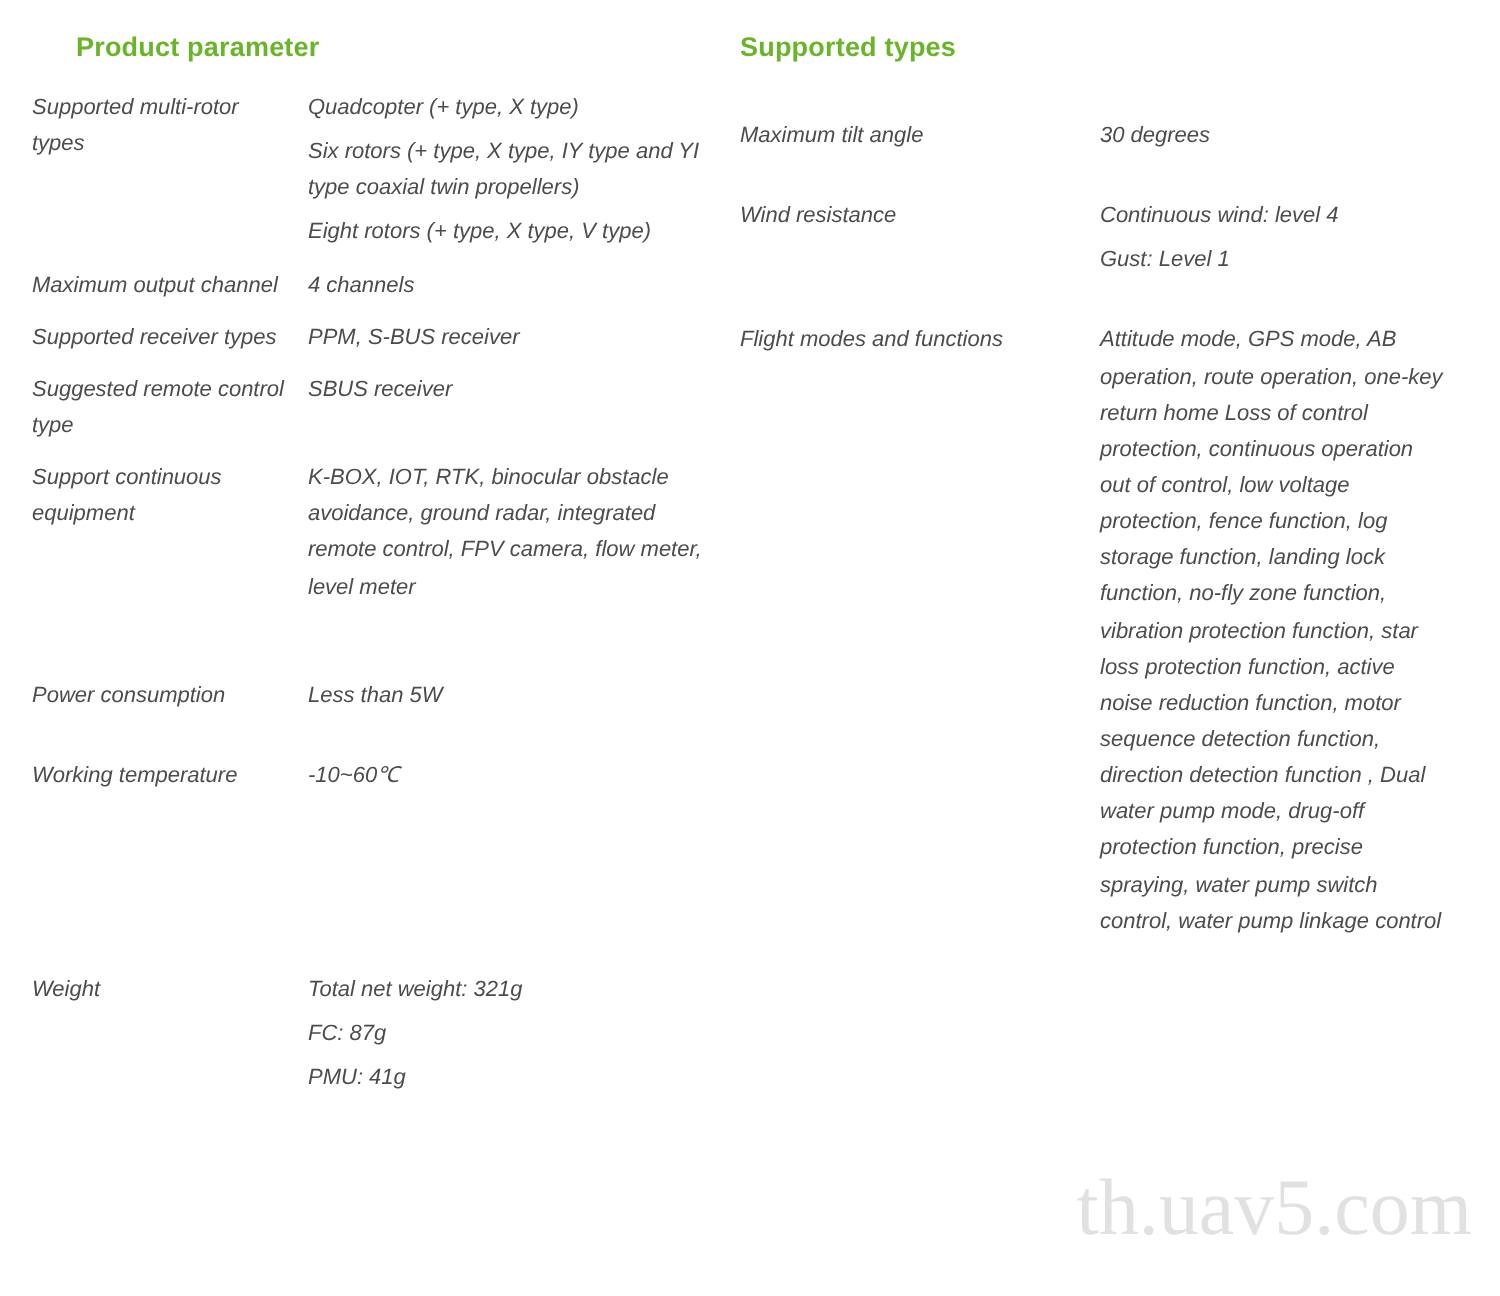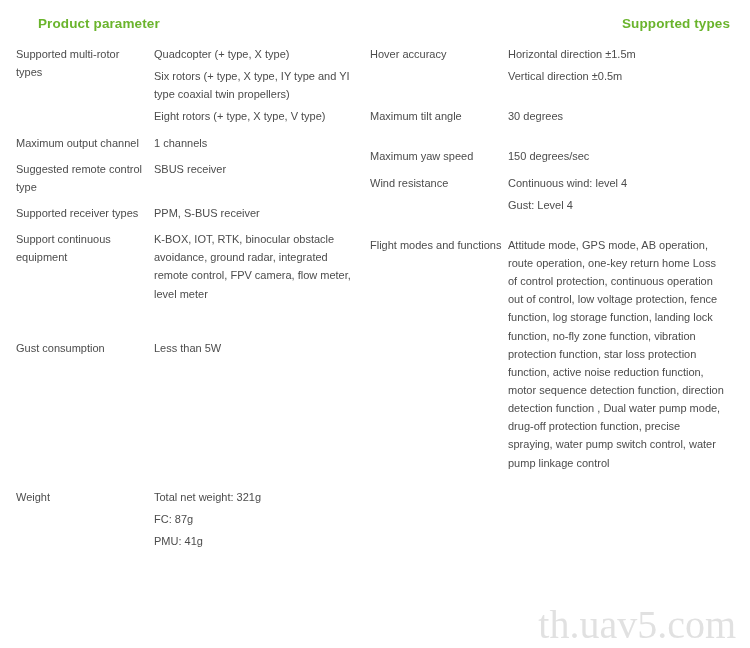--- a/index.html
+++ b/index.html
@@ -38,33 +38,33 @@
   }
   .section-title {
     color: #6ab42c;
     font-size: 13.5px;
     font-weight: bold;
     margin: 6px 0 10px 22px;
     letter-spacing: 0.1px;
   }
   .section-title.right {
     margin-left: 0;
-    text-align: right;
   }
   table.spec {
     border-collapse: collapse;
     width: 100%;
     table-layout: fixed;
   }
   table.spec td {
     vertical-align: top;
     padding: 4px 6px 4px 0;
     line-height: 1.65;
     font-size: 11px;
     color: #4c4c4c;
+    font-style: italic;
   }
   td.label {
     width: 132px;
     padding-left: 22px;
     color: #4c4c4c;
   }
   td.label.r {
     width: 132px;
     padding-left: 0;
   }
@@ -83,21 +83,21 @@
   }
   .hw-wrap {
     margin-top: 8px;
   }
   .hw-table td.label {
     width: 132px;
   }
   .watermark {
     position: absolute;
     right: 14px;
-    bottom: 0;
+    bottom: 21px;
     font-size: 40px;
     color: #d8d8d8;
     font-family: "Liberation Serif", serif;
     letter-spacing: 0px;
     opacity: 0.75;
     user-select: none;
     white-space: nowrap;
   }
 </style>
 </head>
@@ -115,107 +115,100 @@
             <td class="label">Supported multi-rotor types</td>
             <td class="value">
               <div>Quadcopter (+ type, X type)</div>
               <div>Six rotors (+ type, X type, IY type and YI type coaxial twin propellers)</div>
               <div>Eight rotors (+ type, X type, V type)</div>
             </td>
           </tr>
           <tr>
             <td class="label">Maximum output channel</td>
             <td class="value">
-              <div>1 channels</div>
+              <div>4 channels</div>
+            </td>
+          </tr>
+          <tr>
+            <td class="label">Supported receiver types</td>
+            <td class="value">
+              <div>PPM, S-BUS receiver</div>
             </td>
           </tr>
           <tr>
             <td class="label">Suggested remote control type</td>
             <td class="value">
               <div>SBUS receiver</div>
             </td>
           </tr>
           <tr>
-            <td class="label">Supported receiver types</td>
-            <td class="value">
-              <div>PPM, S-BUS receiver</div>
-            </td>
-          </tr>
-          <tr>
             <td class="label">Support continuous equipment</td>
             <td class="value">
               <div>K-BOX, IOT, RTK, binocular obstacle avoidance, ground radar, integrated remote control, FPV camera, flow meter, level meter</div>
             </td>
           </tr>
           <tr class="gap-row">
               <td></td>
               <td></td>
             </tr>
           <tr class="gap-row">
               <td></td>
               <td></td>
             </tr>
           <tr>
-            <td class="label">Gust consumption</td>
+            <td class="label">Power consumption</td>
             <td class="value">
               <div>Less than 5W</div>
             </td>
           </tr>
           <tr class="gap-row">
               <td></td>
               <td></td>
             </tr>
+          <tr>
+            <td class="label">Working temperature</td>
+            <td class="value">
+              <div>-10~60℃</div>
+            </td>
+          </tr>
           <tr class="gap-row">
               <td></td>
               <td></td>
             </tr>
           <tr class="gap-row">
               <td></td>
               <td></td>
             </tr>
         </tbody>
       </table>
     </div>
 
     <div class="col-right">
       <div class="section-title right">Supported types</div>
       <table class="spec">
         <tbody>
-          <tr>
-            <td class="label r">Hover accuracy</td>
-            <td class="value">
-              <div>Horizontal direction ±1.5m</div>
-              <div>Vertical direction ±0.5m</div>
-            </td>
-          </tr>
           <tr class="gap-row">
               <td></td>
               <td></td>
             </tr>
           <tr>
             <td class="label r">Maximum tilt angle</td>
             <td class="value">
               <div>30 degrees</div>
             </td>
           </tr>
           <tr class="gap-row">
               <td></td>
               <td></td>
             </tr>
           <tr>
-            <td class="label r">Maximum yaw speed</td>
-            <td class="value">
-              <div>150 degrees/sec</div>
-            </td>
-          </tr>
-          <tr>
             <td class="label r">Wind resistance</td>
             <td class="value">
               <div>Continuous wind: level 4</div>
-              <div>Gust: Level 4</div>
+              <div>Gust: Level 1</div>
             </td>
           </tr>
           <tr class="gap-row">
               <td></td>
               <td></td>
             </tr>
           <tr>
             <td class="label r">Flight modes and functions</td>
             <td class="value">
               <div>Attitude mode, GPS mode, AB operation, route operation, one-key return home Loss of control protection, continuous operation out of control, low voltage protection, fence function, log storage function, landing lock function, no-fly zone function, vibration protection function, star loss protection function, active noise reduction function, motor sequence detection function, direction detection function , Dual water pump mode, drug-off protection function, precise spraying, water pump switch control, water pump linkage control</div>

